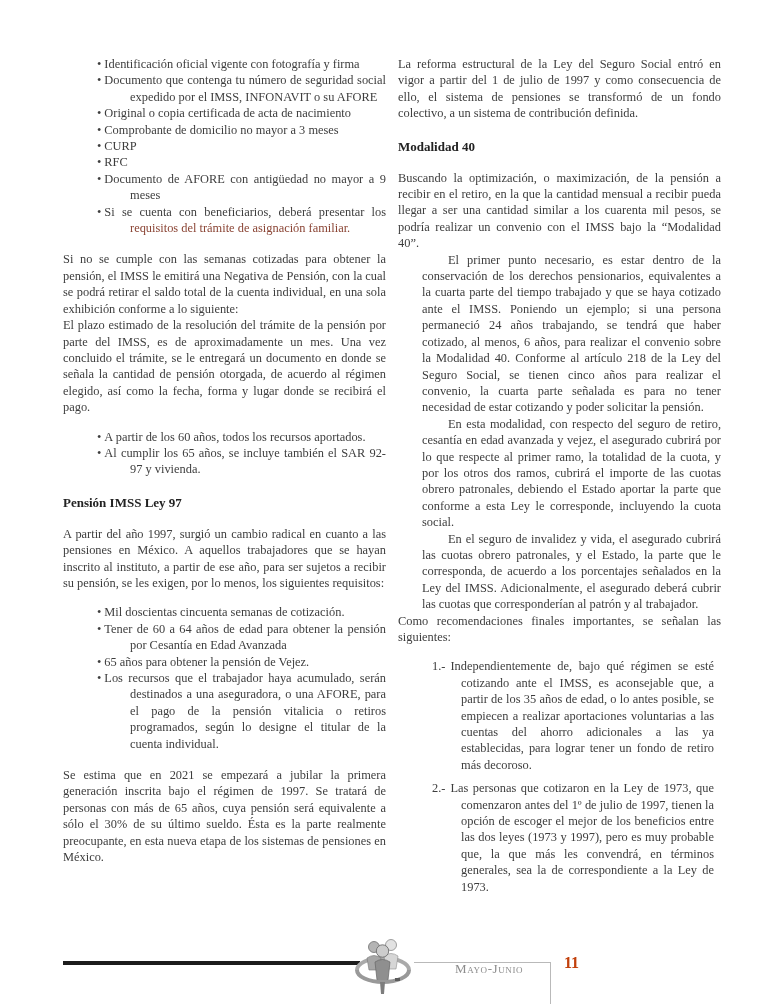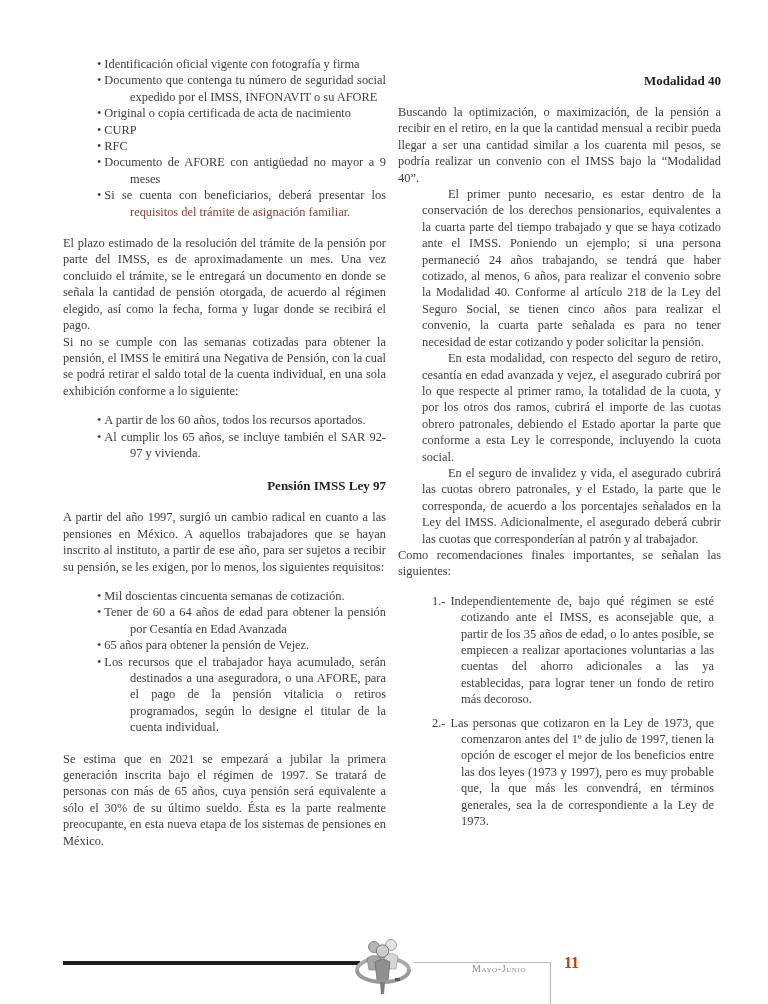--- a/index.html
+++ b/index.html
@@ -15,82 +15,84 @@
     position:absolute;top:56px;width:323px;
     font-size:12.4px;line-height:16.4px;text-align:justify;
     hyphens:auto;-webkit-hyphens:auto;
   }
   .col-left{left:63px;}
   .col-right{left:398px;}
   .para{margin:0;}
   .para.indent{text-indent:26px;margin-left:24px;}
   h2.heading{
     font-size:13px;line-height:16px;margin:17px 0 15px 0;
-    color:#222222;font-weight:bold;text-align:right;
+    color:#222222;font-weight:bold;text-align:left;
   }
   ul.bullet-list,ul.numbered-list{
     list-style:none;margin:13px 0 15px 0;padding:0;
   }
   .col > ul:first-child{margin-top:0;}
   ul.bullet-list li{
     padding-left:67px;text-indent:-33px;margin:0;
   }
   ul.numbered-list li{
     padding-left:56px;text-indent:-29px;margin:7px;
   }
   .marker{margin-right:3px;}
   ul.numbered-list .marker{margin-right:5px;}
   .red-text{color:var(--accent-red);}
   
   .footer-rule-thick{position:absolute;left:63px;top:961px;width:297px;height:4px;background:#1c1c1c;}
   .footer-rule-thin{position:absolute;left:414px;top:962px;width:136px;height:1px;background:#b9b9b9;}
   .footer-rule-vert{position:absolute;left:550px;top:962px;width:1px;height:42px;background:#b9b9b9;}
   .footer-logo{position:absolute;left:351px;top:936px;width:64px;height:64px;}
   .footer-issue{
-    position:absolute;left:455px;top:963px;width:88px;text-align:center;
-    font-size:10px;line-height:12px;letter-spacing:0.6px;color:#8c8c8c;
+    position:absolute;left:455px;top:963px;width:88px;text-align:left;
+    font-size:13px;line-height:12px;letter-spacing:0.6px;color:#8c8c8c;
     font-variant:small-caps;
   }
   .footer-pagenum{
     position:absolute;left:564px;top:953px;
     font-size:16px;font-weight:bold;color:#c2410c;line-height:20px;
   }
 </style>
 </head>
 <body>
 
 <div class="page">
 
   <div class="col col-left" id="col-left">
       <ul class="bullet-list">
         <li><span class="marker">•</span><span>Identificación oficial vigente con fotografía y firma</span></li>
         <li><span class="marker">•</span><span>Documento que contenga tu número de seguridad social expedido por el IMSS, INFONAVIT o su AFORE</span></li>
         <li><span class="marker">•</span><span>Original o copia certificada de acta de nacimiento</span></li>
+        <li><span class="marker">•</span><span>Comprobante de domicilio no mayor a 3 meses</span></li>
         <li><span class="marker">•</span><span>CURP</span></li>
         <li><span class="marker">•</span><span>RFC</span></li>
         <li><span class="marker">•</span><span>Documento de AFORE con antigüedad no mayor a 9 meses</span></li>
         <li><span class="marker">•</span><span>Si se cuenta con beneficiarios, deberá presentar los </span><span class="red-text">requisitos del trámite de asignación familiar.</span></li>
       </ul>
+      <p class="para">Si no se cumple con las semanas cotizadas para obtener la pensión, el IMSS le emitirá una Negativa de Pensión, con la cual se podrá retirar el saldo total de la cuenta individual, en una sola exhibición conforme a lo siguiente:</p>
       <p class="para">El plazo estimado de la resolución del trámite de la pensión por parte del IMSS, es de aproximadamente un mes. Una vez concluido el trámite, se le entregará un documento en donde se señala la cantidad de pensión otorgada, de acuerdo al régimen elegido, así como la fecha, forma y lugar donde se recibirá el pago.</p>
-      <p class="para">Si no se cumple con las semanas cotizadas para obtener la pensión, el IMSS le emitirá una Negativa de Pensión, con la cual se podrá retirar el saldo total de la cuenta individual, en una sola exhibición conforme a lo siguiente:</p>
       <ul class="bullet-list">
         <li><span class="marker">•</span><span>A partir de los 60 años, todos los recursos aportados.</span></li>
         <li><span class="marker">•</span><span>Al cumplir los 65 años, se incluye también el SAR 92-97 y vivienda.</span></li>
       </ul>
       <h2 class="heading">Pensión IMSS Ley 97</h2>
       <p class="para">A partir del año 1997, surgió un cambio radical en cuanto a las pensiones en México. A aquellos trabajadores que se hayan inscrito al instituto, a partir de ese año, para ser sujetos a recibir su pensión, se les exigen, por lo menos, los siguientes requisitos:</p>
       <ul class="bullet-list">
         <li><span class="marker">•</span><span>Mil doscientas cincuenta semanas de cotización.</span></li>
         <li><span class="marker">•</span><span>Tener de 60 a 64 años de edad para obtener la pensión por Cesantía en Edad Avanzada</span></li>
         <li><span class="marker">•</span><span>65 años para obtener la pensión de Vejez.</span></li>
         <li><span class="marker">•</span><span>Los recursos que el trabajador haya acumulado, serán destinados a una aseguradora, o una AFORE, para el pago de la pensión vitalicia o retiros programados, según lo designe el titular de la cuenta individual.</span></li>
       </ul>
       <p class="para">Se estima que en 2021 se empezará a jubilar la primera generación inscrita bajo el régimen de 1997. Se tratará de personas con más de 65 años, cuya pensión será equivalente a sólo el 30% de su último sueldo. Ésta es la parte realmente preocupante, en esta nueva etapa de los sistemas de pensiones en México.</p>
     </div>
   <div class="col col-right" id="col-right">
+      <p class="para">La reforma estructural de la Ley del Seguro Social entró en vigor a partir del 1 de julio de 1997 y como consecuencia de ello, el sistema de pensiones se transformó de un fondo colectivo, a un sistema de contribución definida.</p>
       <h2 class="heading">Modalidad 40</h2>
       <p class="para">Buscando la optimización, o maximización, de la pensión a recibir en el retiro, en la que la cantidad mensual a recibir pueda llegar a ser una cantidad similar a los cuarenta mil pesos, se podría realizar un convenio con el IMSS bajo la “Modalidad 40”.</p>
       <p class="para indent">El primer punto necesario, es estar dentro de la conservación de los derechos pensionarios, equivalentes a la cuarta parte del tiempo trabajado y que se haya cotizado ante el IMSS. Poniendo un ejemplo; si una persona permaneció 24 años trabajando, se tendrá que haber cotizado, al menos, 6 años, para realizar el convenio sobre la Modalidad 40. Conforme al artículo 218 de la Ley del Seguro Social, se tienen cinco años para realizar el convenio, la cuarta parte señalada es para no tener necesidad de estar cotizando y poder solicitar la pensión.</p>
       <p class="para indent">En esta modalidad, con respecto del seguro de retiro, cesantía en edad avanzada y vejez, el asegurado cubrirá por lo que respecte al primer ramo, la totalidad de la cuota, y por los otros dos ramos, cubrirá el importe de las cuotas obrero patronales, debiendo el Estado aportar la parte que conforme a esta Ley le corresponde, incluyendo la cuota social.</p>
       <p class="para indent">En el seguro de invalidez y vida, el asegurado cubrirá las cuotas obrero patronales, y el Estado, la parte que le corresponda, de acuerdo a los porcentajes señalados en la Ley del IMSS. Adicionalmente, el asegurado deberá cubrir las cuotas que corresponderían al patrón y al trabajador.</p>
       <p class="para">Como recomendaciones finales importantes, se señalan las siguientes:</p>
       <ul class="numbered-list">
         <li><span class="marker">1.-</span><span>Independientemente de, bajo qué régimen se esté cotizando ante el IMSS, es aconsejable que, a partir de los 35 años de edad, o lo antes posible, se empiecen a realizar aportaciones voluntarias a las cuentas del ahorro adicionales a las ya establecidas, para lograr tener un fondo de retiro más decoroso.</span></li>
         <li><span class="marker">2.-</span><span>Las personas que cotizaron en la Ley de 1973, que comenzaron antes del 1º de julio de 1997, tienen la opción de escoger el mejor de los beneficios entre las dos leyes (1973 y 1997), pero es muy probable que, la que más les convendrá, en términos generales, sea la de correspondiente a la Ley de 1973.</span></li>
       </ul>

